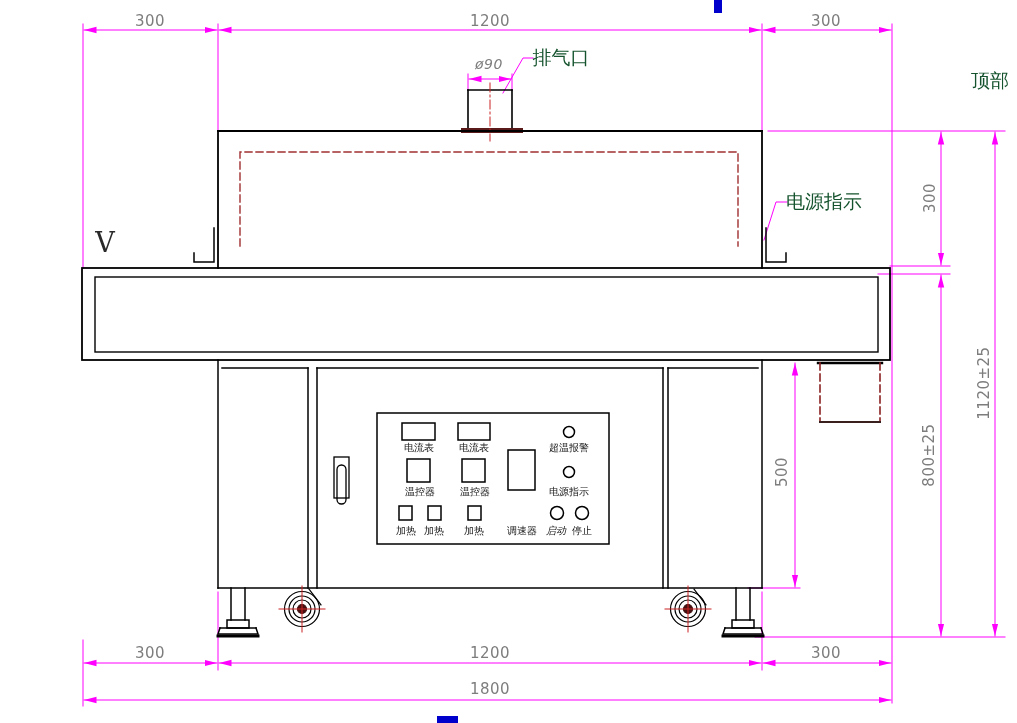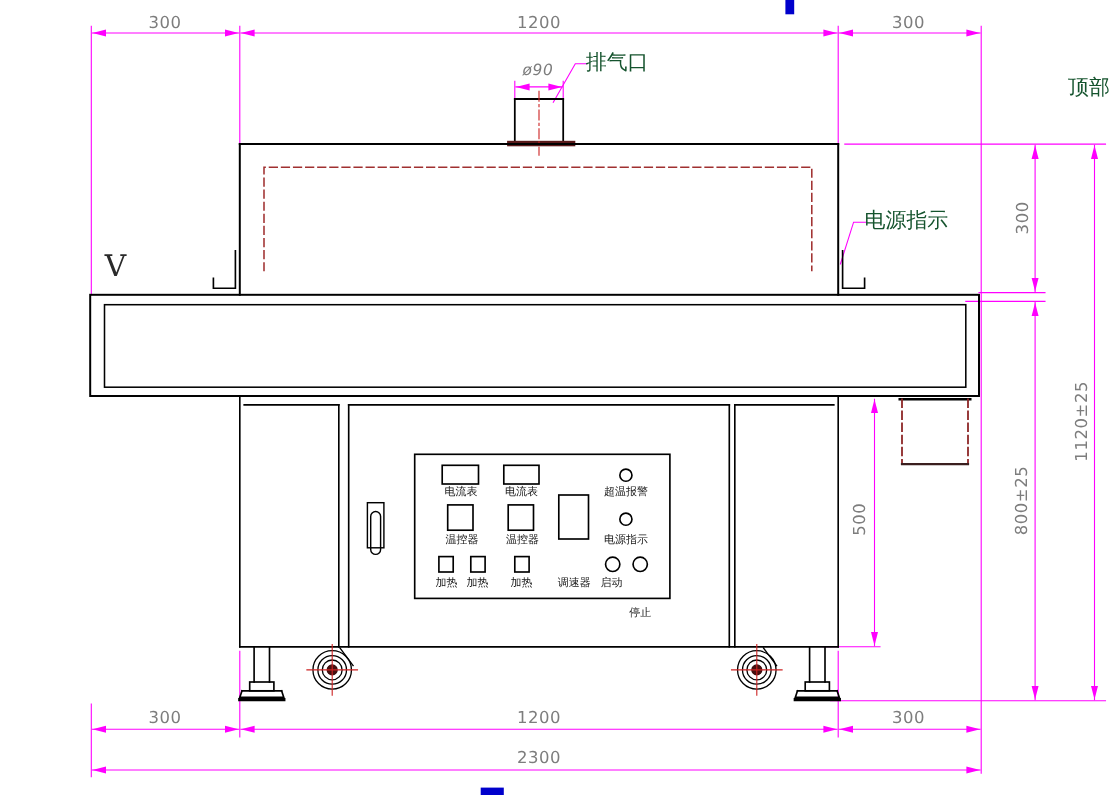--- a/index.html
+++ b/index.html
@@ -214,21 +214,21 @@
   <span class="lbl panel-lbl" style="left:419px;top:448px;">电流表</span>
   <span class="lbl panel-lbl" style="left:474px;top:448px;">电流表</span>
   <span class="lbl panel-lbl" style="left:569px;top:448px;">超温报警</span>
   <span class="lbl panel-lbl" style="left:420px;top:492px;">温控器</span>
   <span class="lbl panel-lbl" style="left:475px;top:492px;">温控器</span>
   <span class="lbl panel-lbl" style="left:569px;top:492px;">电源指示</span>
   <span class="lbl panel-lbl" style="left:406px;top:531px;">加热</span>
   <span class="lbl panel-lbl" style="left:434px;top:531px;">加热</span>
   <span class="lbl panel-lbl" style="left:474px;top:531px;">加热</span>
   <span class="lbl panel-lbl" style="left:522px;top:531px;text-align:right;">调速器</span>
-  <span class="lbl panel-lbl" style="left:556px;top:531px;">启动</span>
-  <span class="lbl panel-lbl" style="left:582px;top:558px;">停止</span>
+  <span class="lbl panel-lbl" style="left:556px;top:531px;font-style:italic;">启动</span>
+  <span class="lbl panel-lbl" style="left:582px;top:531px;">停止</span>
 
   <span class="lbl dim" style="left:150px;top:653px;">300</span>
   <span class="lbl dim" style="left:490px;top:653px;">1200</span>
   <span class="lbl dim" style="left:826px;top:653px;">300</span>
-  <span class="lbl dim" style="left:490px;top:689px;">2300</span>
+  <span class="lbl dim" style="left:490px;top:689px;">1800</span>
 
 </div>
 
 </body></html>

